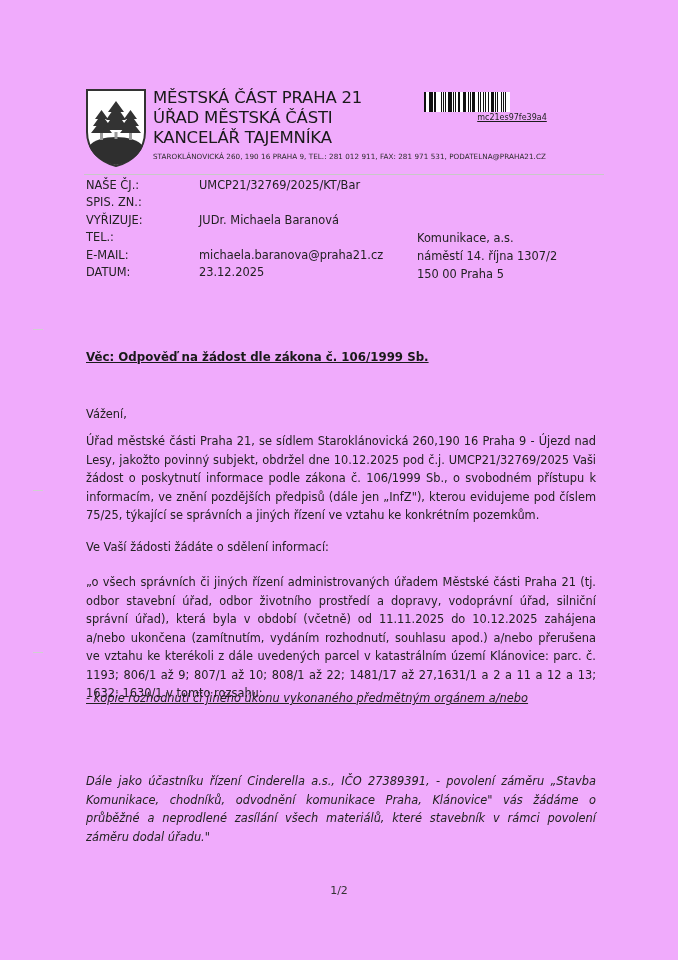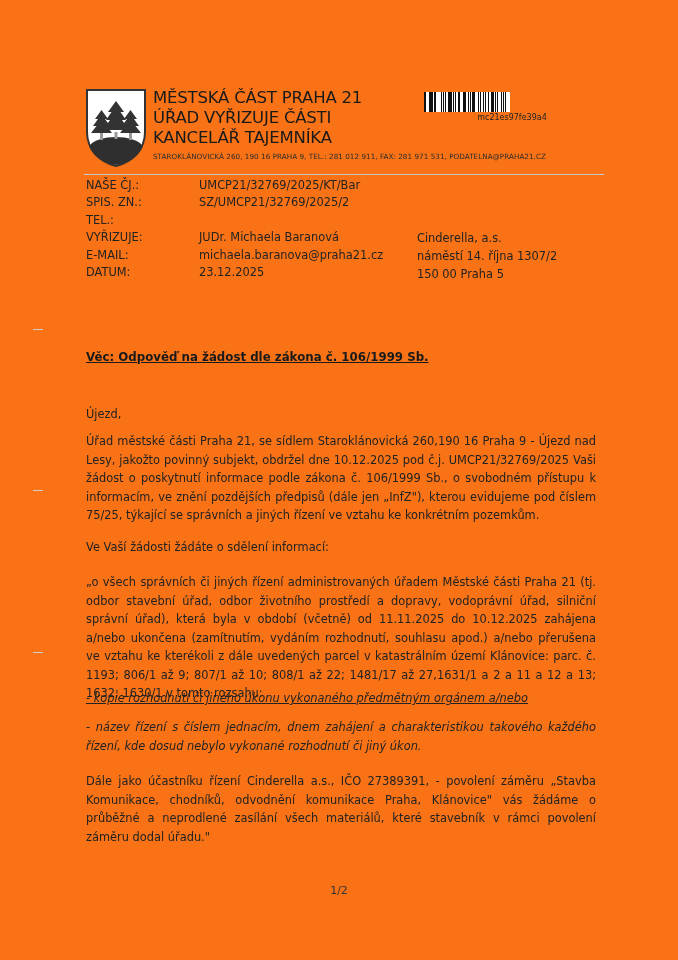--- a/index.html
+++ b/index.html
@@ -1,25 +1,25 @@
 <!DOCTYPE html>
 <html><head>
   <meta charset="utf-8">
   <style>
     * { box-sizing: border-box; margin: 0; padding: 0; }
     html, body { width: 678px; height: 960px; background: #ffffff; overflow: hidden; }
     body { font-family: "DejaVu Sans", "Liberation Sans", sans-serif; color: #1c1c1c; position: relative; }
-    .page { position: absolute; left: 0; top: 0; width: 678px; height: 960px; background: #f97316; }
+    .page { position: absolute; left: 0; top: 0; width: 678px; height: 960px; background: #f0abfc; }
 
     
     .crest { position: absolute; left: 84px; top: 88px; width: 64px; height: 80px; }
     .org { position: absolute; left: 153px; top: 88px; }
     .org-line { font-family: "DejaVu Sans", sans-serif; font-size: 16.5px; line-height: 20px; color: #1a1a1a; letter-spacing: -0.2px; }
     .org-address { position: absolute; left: 153px; top: 152px; font-size: 7.2px; color: #2a2a2a; letter-spacing: 0.05px; white-space: nowrap; }
-    .barcode-wrap { position: absolute; left: 424px; top: 92px; width: 160px; }
+    .barcode-wrap { position: absolute; left: 424px; top: 92px; width: 160px; text-decoration: underline; }
     .barcode { display: flex; height: 20px; align-items: stretch; }
     .barcode span { display: block; background: #111; height: 100%; }
     .barcode-text { font-family: "DejaVu Sans", sans-serif; font-size: 8px; text-align: center; margin-top: 1px; color: #222; padding-left: 16px; }
 
     .header-rule { position: absolute; left: 84px; top: 174px; width: 520px; height: 1px; background: #c8c8c8; }
 
     
     .meta { position: absolute; left: 86px; top: 177px; }
     .meta-row { display: flex; height: 17.4px; font-size: 11.4px; line-height: 17.4px; color: #222; }
     .meta-label { width: 113px; }
@@ -31,21 +31,21 @@
     .subject { position: absolute; left: 86px; top: 350px; font-size: 11.8px; font-weight: bold; text-decoration: underline; color: #1a1a1a; }
 
     
     .body-text { position: absolute; left: 86px; width: 510px; font-size: 11.4px; line-height: 18.5px; color: #222; text-align: justify; }
     .greeting { top: 405px; }
     .para1 { top: 432px; }
     .para2 { top: 538px; }
     .quote { top: 573px; }
     .bullet1 { top: 689px; font-style: italic; text-decoration: underline; }
     .bullet2 { top: 718px; font-style: italic; }
-    .para3 { top: 772px; }
+    .para3 { top: 772px; font-style: italic; }
 
     .page-number { position: absolute; left: 0; width: 678px; top: 884px; text-align: center; font-size: 11px; color: #333; }
 
     
     .margin-mark { position: absolute; left: 33px; width: 10px; height: 1px; background: #d0d0d0; }
   </style>
 </head>
 <body>
 
 <div class="page">
@@ -61,21 +61,21 @@
 
     <path d="M17.5 22 L11 31 L14 31 L9 38 L12.5 38 L7 45 L28 45 L22.5 38 L26 38 L21 31 L24 31 Z" fill="#333"></path>
 
     <path d="M32 13 L24 24 L27.5 24 L22 32 L26 32 L19 42 L45 42 L38 32 L42 32 L36.5 24 L40 24 Z" fill="#333"></path>
 
     <path d="M46.5 22 L40 31 L43 31 L38 38 L41.5 38 L36 45 L57 45 L51.5 38 L55 38 L50 31 L53 31 Z" fill="#333"></path>
   </svg>
 
   <div class="org">
     <div class="org-line">MĚSTSKÁ ČÁST PRAHA 21</div>
-    <div class="org-line">ÚŘAD VYŘIZUJE ČÁSTI</div>
+    <div class="org-line">ÚŘAD MĚSTSKÁ ČÁSTI</div>
     <div class="org-line">KANCELÁŘ TAJEMNÍKA</div>
   </div>
   <div class="org-address">STAROKLÁNOVICKÁ 260, 190 16  PRAHA 9, TEL.: 281 012 911, FAX: 281 971 531, PODATELNA@PRAHA21.CZ</div>
 
   <div class="barcode-wrap">
     <div class="barcode" id="barcode">
         <span style="width: 1.7px; background: rgb(17, 17, 17);"></span>
         <span style="width: 0.85px; background: rgb(255, 255, 255);"></span>
         <span style="width: 0.85px; background: rgb(17, 17, 17);"></span>
         <span style="width: 1.7px; background: rgb(255, 255, 255);"></span>
@@ -149,54 +149,52 @@
 
   <div class="header-rule"></div>
 
   <div class="meta">
     <div class="meta-row">
       <div class="meta-label">NAŠE ČJ.:</div>
       <div class="meta-value">UMCP21/32769/2025/KT/Bar</div>
     </div>
     <div class="meta-row">
       <div class="meta-label">SPIS. ZN.:</div>
-      <div class="meta-value">SZ/UMCP21/32769/2025/2</div>
+    </div>
+    <div class="meta-row">
+      <div class="meta-label">VYŘIZUJE:</div>
+      <div class="meta-value">JUDr. Michaela Baranová</div>
     </div>
     <div class="meta-row">
       <div class="meta-label">TEL.:</div>
       <div class="meta-value"></div>
     </div>
     <div class="meta-row">
-      <div class="meta-label">VYŘIZUJE:</div>
-      <div class="meta-value">JUDr. Michaela Baranová</div>
-    </div>
-    <div class="meta-row">
       <div class="meta-label">E-MAIL:</div>
       <div class="meta-value">michaela.baranova@praha21.cz</div>
     </div>
     <div class="meta-row">
       <div class="meta-label">DATUM:</div>
       <div class="meta-value">23.12.2025</div>
     </div>
   </div>
 
   <div class="recipient">
-    <div>Cinderella, a.s.</div>
+    <div>Komunikace, a.s.</div>
     <div>náměstí 14. října 1307/2</div>
     <div>150 00  Praha 5</div>
   </div>
 
   <div class="subject">Věc: Odpověď na žádost dle zákona č. 106/1999 Sb.</div>
 
-  <div class="body-text greeting">Újezd,</div>
+  <div class="body-text greeting">Vážení,</div>
   <div class="body-text para1">Úřad městské části Praha 21, se sídlem Staroklánovická 260,190 16 Praha 9 - Újezd nad Lesy, jakožto povinný subjekt, obdržel dne 10.12.2025 pod č.j. UMCP21/32769/2025 Vaši žádost o poskytnutí informace podle zákona č. 106/1999 Sb., o svobodném přístupu k informacím, ve znění pozdějších předpisů (dále jen „InfZ"), kterou evidujeme pod číslem 75/25, týkající se správních a jiných řízení ve vztahu ke konkrétním pozemkům.</div>
   <div class="body-text para2">Ve Vaší žádosti žádáte o sdělení informací:</div>
   <div class="body-text quote">„o všech správních či jiných řízení administrovaných úřadem Městské části Praha 21 (tj. odbor stavební úřad, odbor životního prostředí a dopravy, vodoprávní úřad, silniční správní úřad), která byla v období (včetně) od 11.11.2025 do 10.12.2025 zahájena a/nebo ukončena (zamítnutím, vydáním rozhodnutí, souhlasu apod.) a/nebo přerušena ve vztahu ke kterékoli z dále uvedených parcel v katastrálním území Klánovice: parc. č. 1193; 806/1 až 9; 807/1 až 10; 808/1 až 22; 1481/17 až 27,1631/1 a 2 a 11 a 12 a 13; 1632; 1630/1 v tomto rozsahu:</div>
   <div class="body-text bullet1">- kopie rozhodnutí či jiného úkonu vykonaného předmětným orgánem a/nebo</div>
-  <div class="body-text bullet2">- název řízení s číslem jednacím, dnem zahájení a charakteristikou takového každého řízení, kde dosud nebylo vykonané rozhodnutí či jiný úkon.</div>
   <div class="body-text para3">Dále jako účastníku řízení Cinderella a.s., IČO 27389391, - povolení záměru „Stavba Komunikace, chodníků, odvodnění komunikace Praha, Klánovice" vás žádáme o průběžné a neprodlené zasílání všech materiálů, které stavebník v rámci povolení záměru dodal úřadu."</div>
 
   <div class="page-number">1/2</div>
 
   <div class="margin-mark" style="top:329px"></div>
   <div class="margin-mark" style="top:490px"></div>
   <div class="margin-mark" style="top:652px"></div>
 </div>
 
 </body></html>

